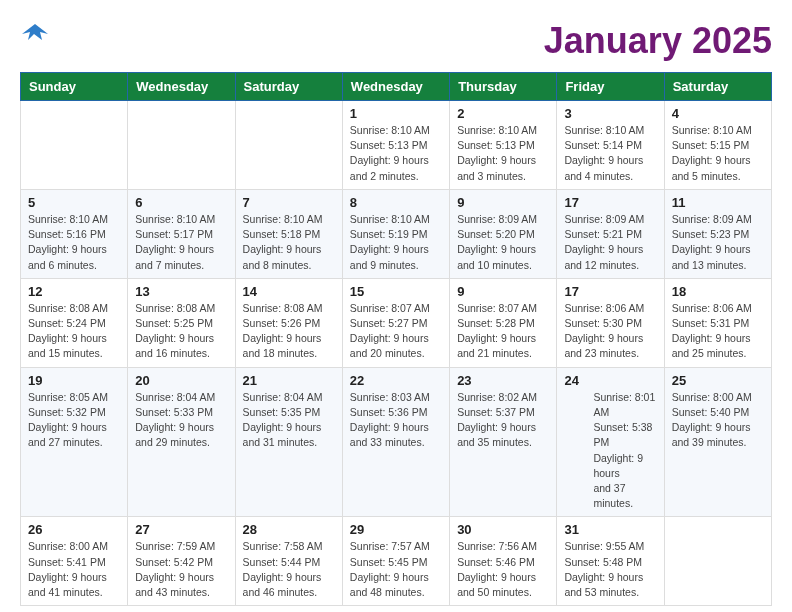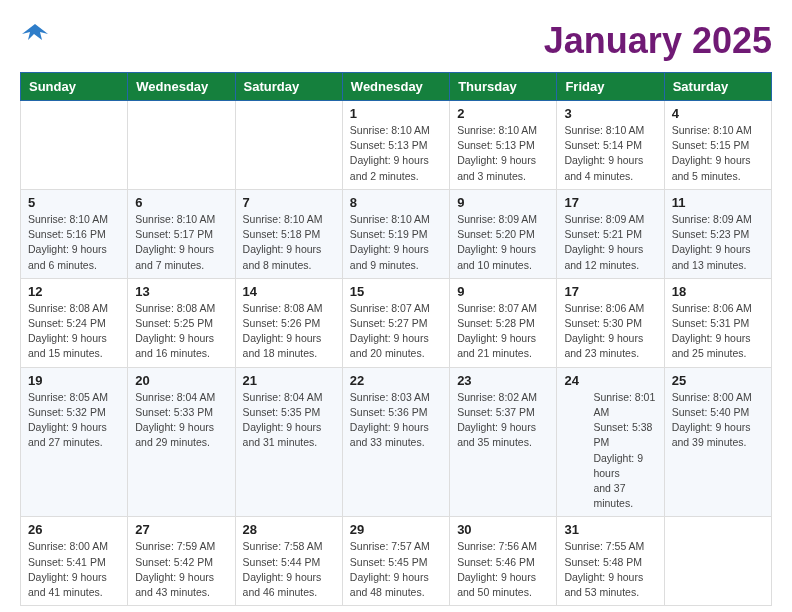--- a/index.html
+++ b/index.html
@@ -333,21 +333,21 @@
         </td>
         <td>
           <span class="day-number">30</span>
           <div class="day-info" style="white-space: pre-line;">Sunrise: 7:56 AM
 Sunset: 5:46 PM
 Daylight: 9 hours
 and 50 minutes.</div>
         </td>
         <td>
           <span class="day-number">31</span>
-          <div class="day-info" style="white-space: pre-line;">Sunrise: 7:55 AM
+          <div class="day-info" style="white-space: pre-line;">Sunrise: 9:55 AM
 Sunset: 5:48 PM
 Daylight: 9 hours
 and 53 minutes.</div>
         </td>
         <td class="empty-cell"></td>
       </tr>
     </tbody>
 </table>
 
 </body></html>

